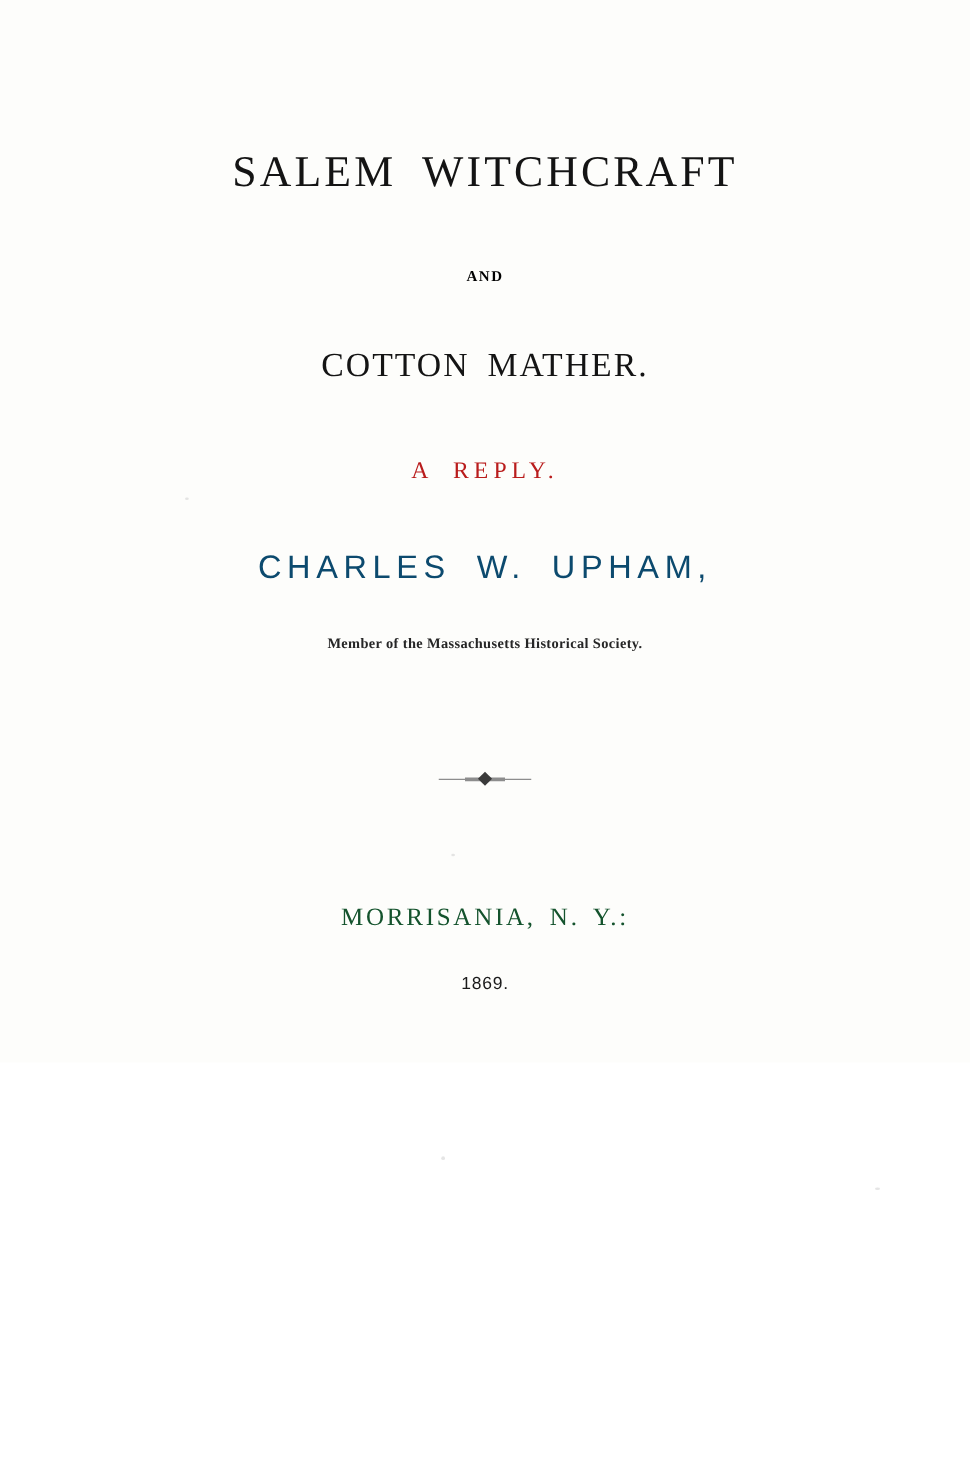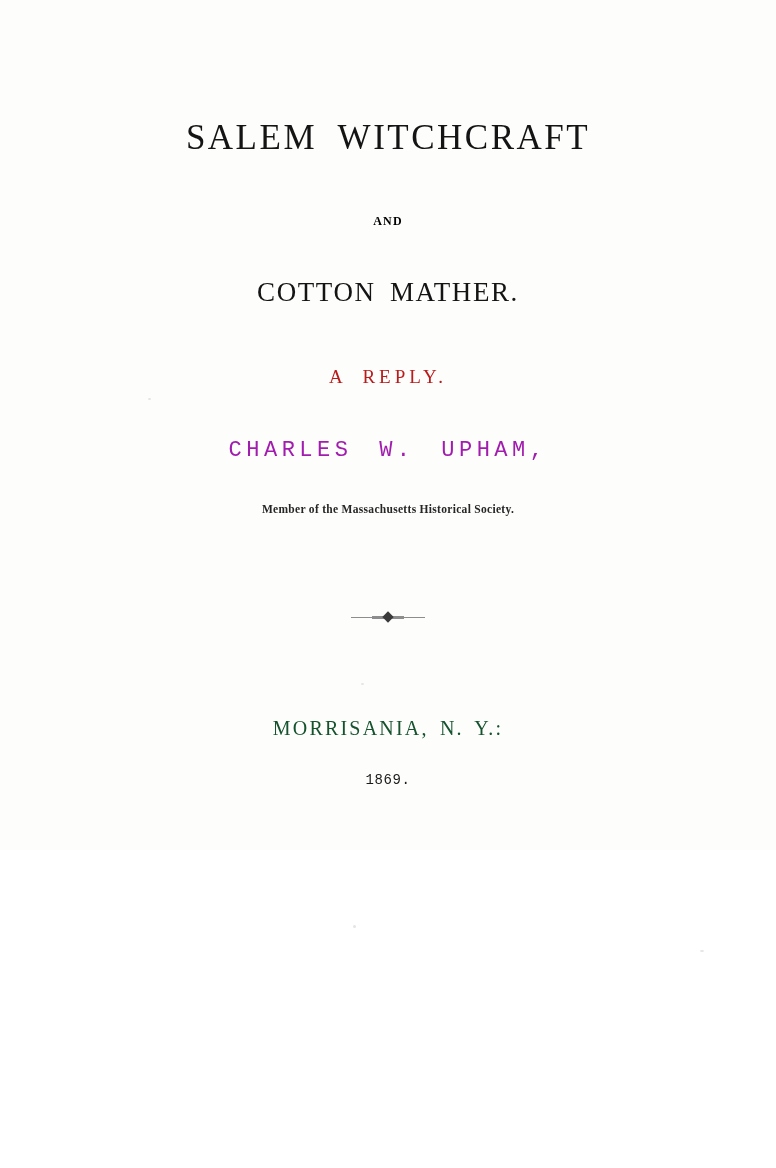--- a/index.html
+++ b/index.html
@@ -72,25 +72,25 @@
     margin-top: 55px;
     font-family: "Liberation Serif", serif;
     font-size: 11px;
     font-weight: bold;
     letter-spacing: 1px;
     color: #1a1a1a;
   }
 
   .author {
     margin-top: 50px;
-    font-family: Liberation Mono, monospace;
-    font-size: 22px;
+    font-family: Liberation Sans, sans-serif;
+    font-size: 26px;
     letter-spacing: 4.5px;
     word-spacing: 9px;
-    color: #a21caf;
+    color: #0c4a6e;
   }
 
   .affiliation {
     margin-top: 40px;
     font-family: "Liberation Serif", serif;
     font-weight: bold;
     font-size: 11.5px;
     letter-spacing: 0.3px;
     color: #262626;
   }
@@ -136,21 +136,21 @@
     margin-top: 94px;
     font-family: "Liberation Serif", serif;
     font-size: 20px;
     letter-spacing: 2.2px;
     word-spacing: 4px;
     color: #14532d;
   }
 
   .year {
     margin-top: 32px;
-    font-family: Liberation Mono, monospace;
+    font-family: Liberation Sans, sans-serif;
     font-size: 14px;
     letter-spacing: 0.6px;
     color: #1a1a1a;
   }
 
   
   .speck {
     position: absolute;
     background: #cfcfcf;
     border-radius: 50%;

